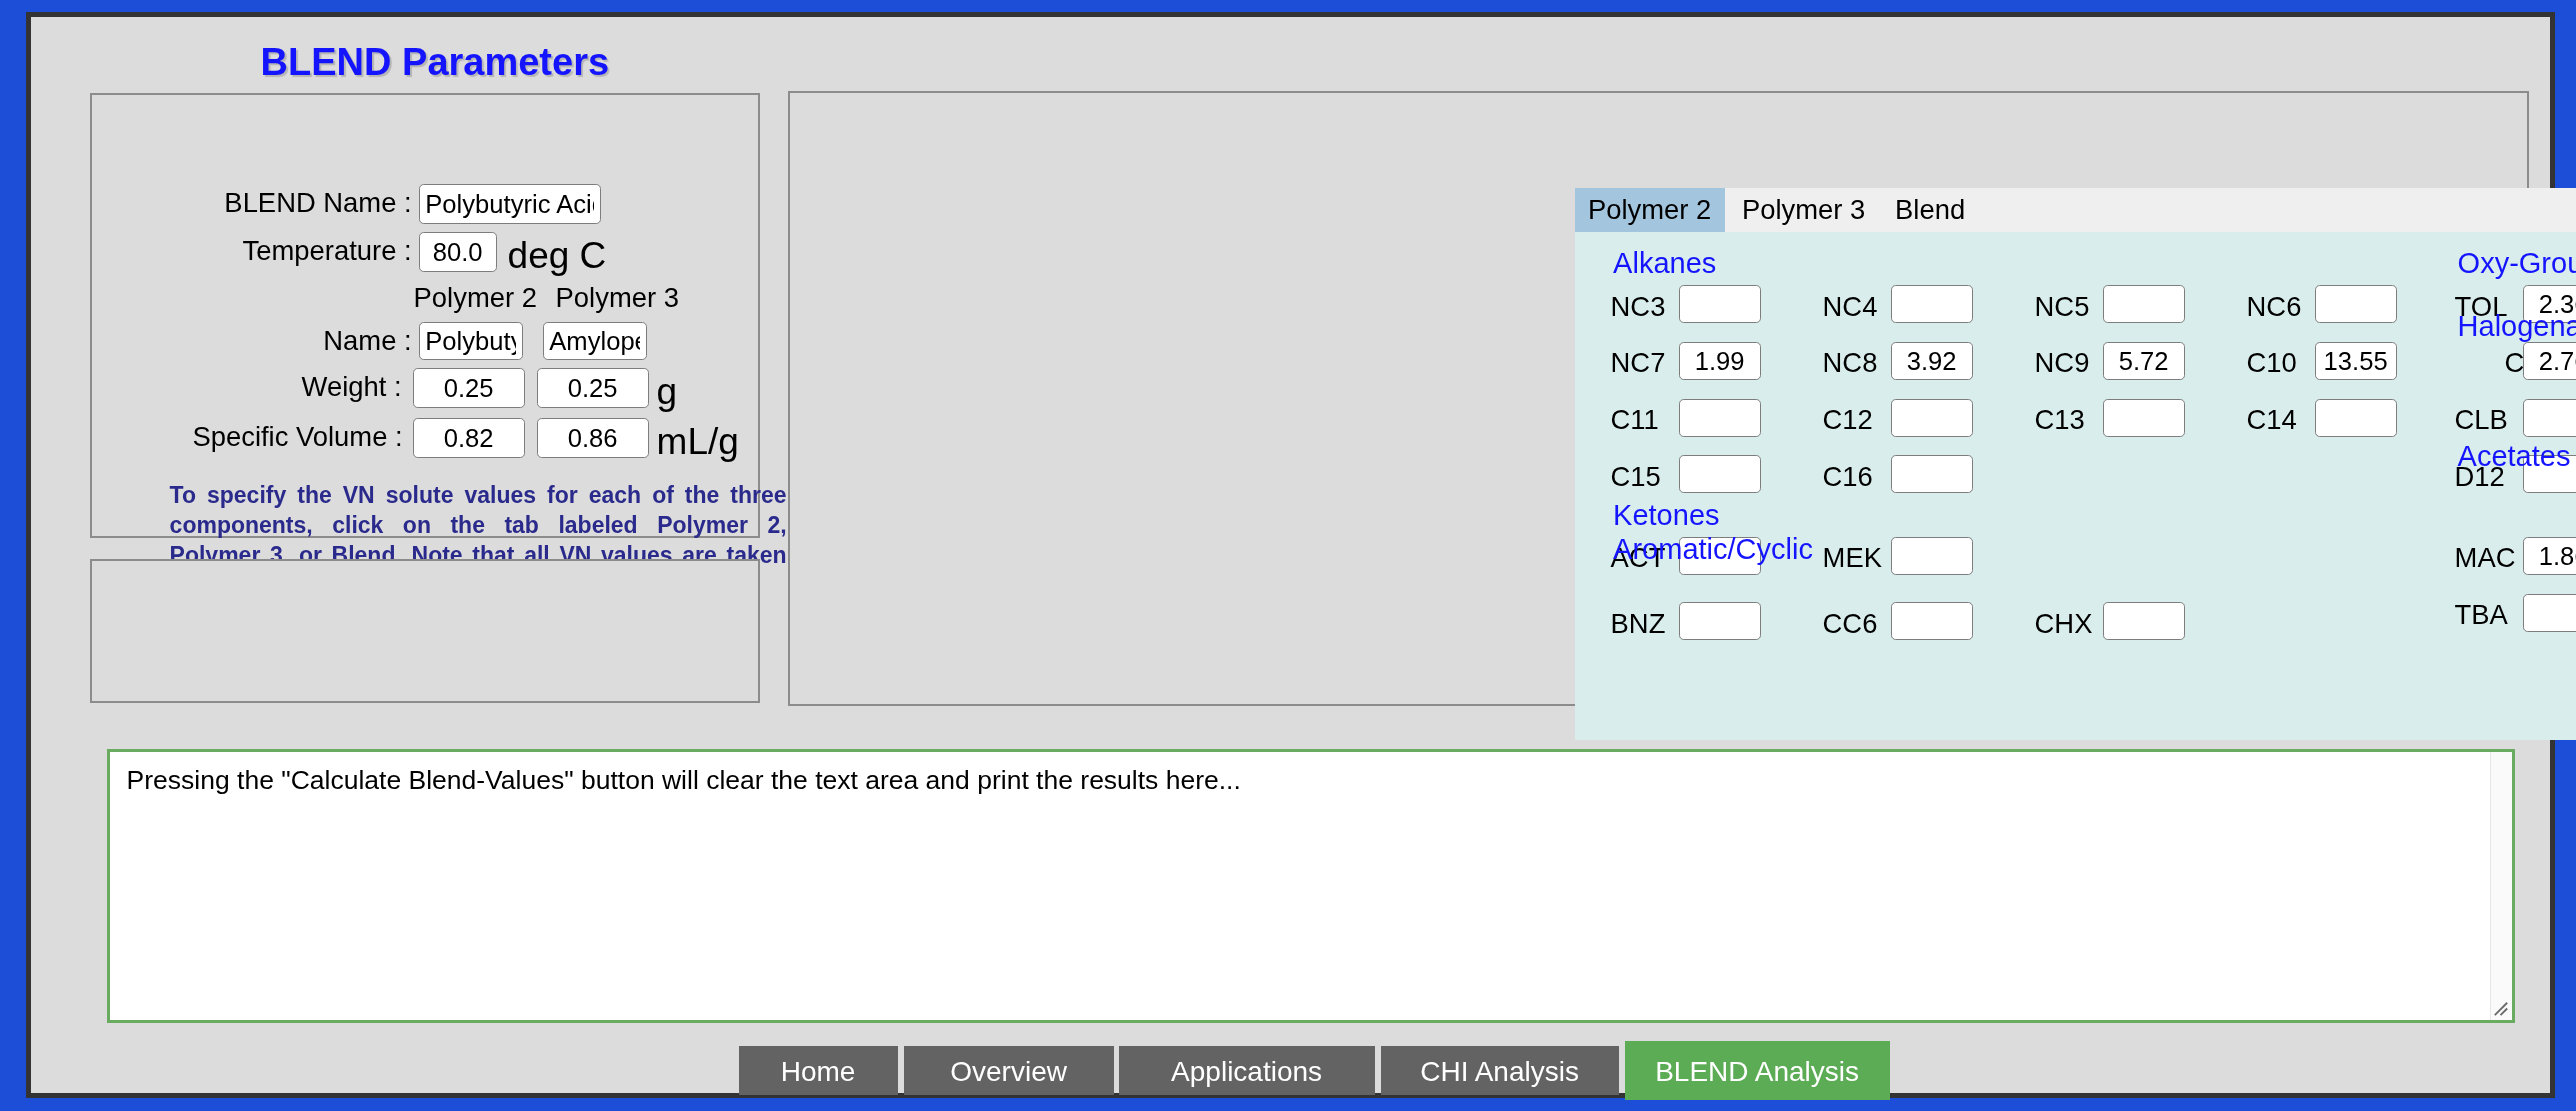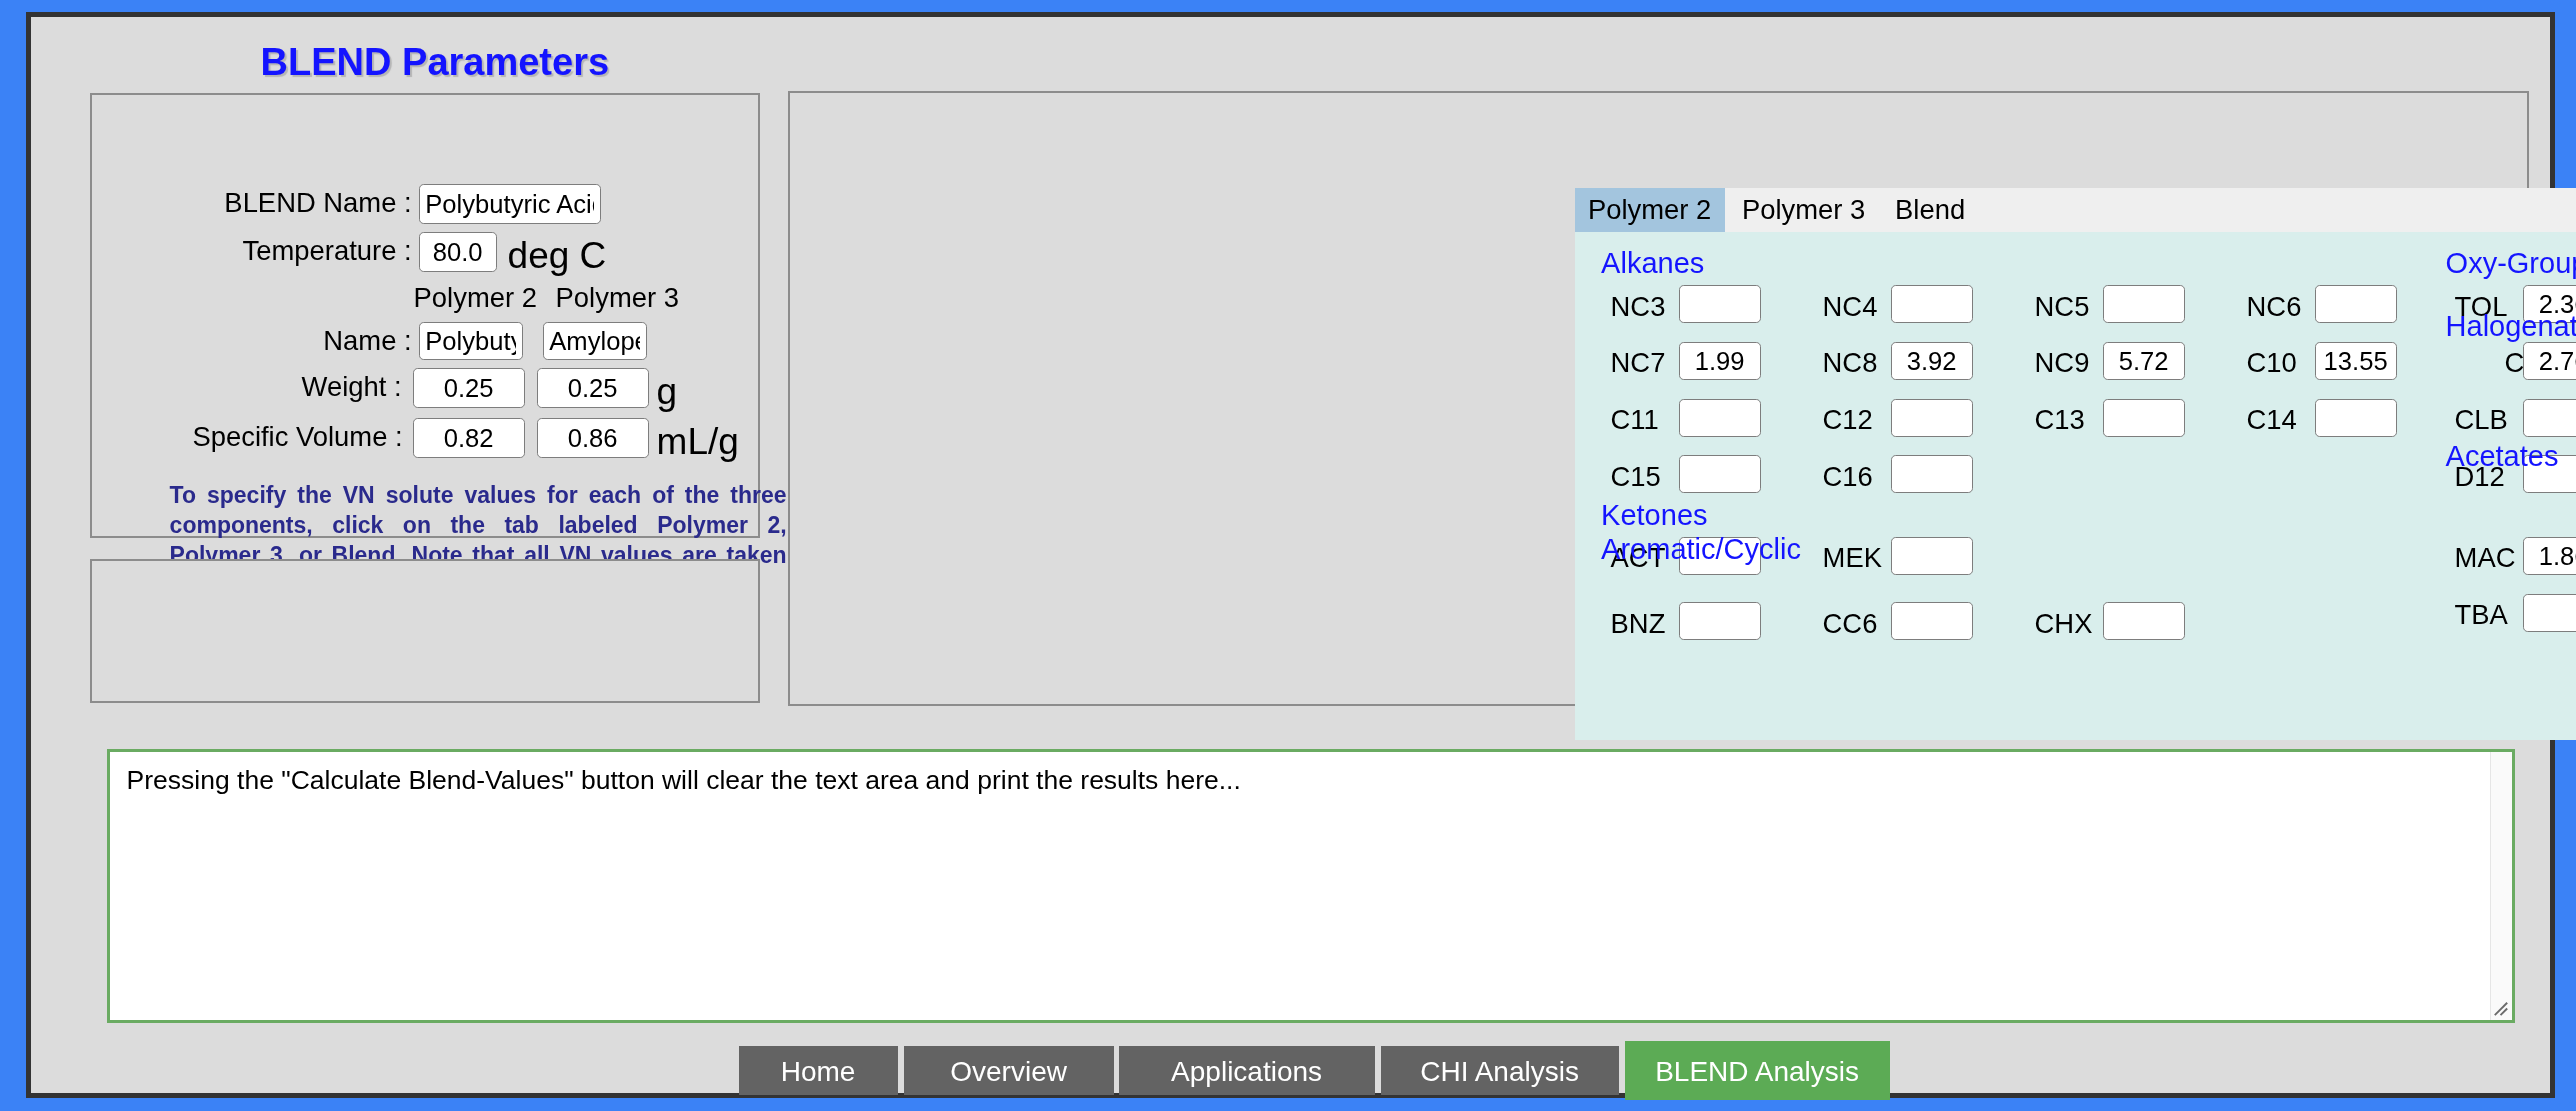--- a/index.html
+++ b/index.html
@@ -7,21 +7,21 @@
     padding: 0;
     background: #ffffff;
   }
   body {
     font-family: "Liberation Sans", sans-serif;
   }
   #app {
     position: relative;
     width: 2576px;
     height: 1111px;
-    background: #3b82f6;
+    background: #1d4ed8;
     overflow: hidden;
   }
   .outer-frame {
     position: absolute;
     left: 25.6px;
     top: 12.3px;
     width: 2529px;
     height: 1086px;
     box-sizing: border-box;
     border: 5.7px solid #333333;
@@ -146,20 +146,21 @@
     position: absolute;
     left: 785px; top: 139px;
     width: 1592px; height: 508px;
     background: #d9eeec;
   }
   .group-title {
     position: absolute;
     font-size: 29px;
     color: #1414ff;
     white-space: nowrap;
+    margin-left: 12px;
   }
   .vn-label {
     position: absolute;
     font-size: 27.4px;
     color: #000000;
     white-space: nowrap;
     text-align: left;
   }
   .vn-field {
     position: absolute;

